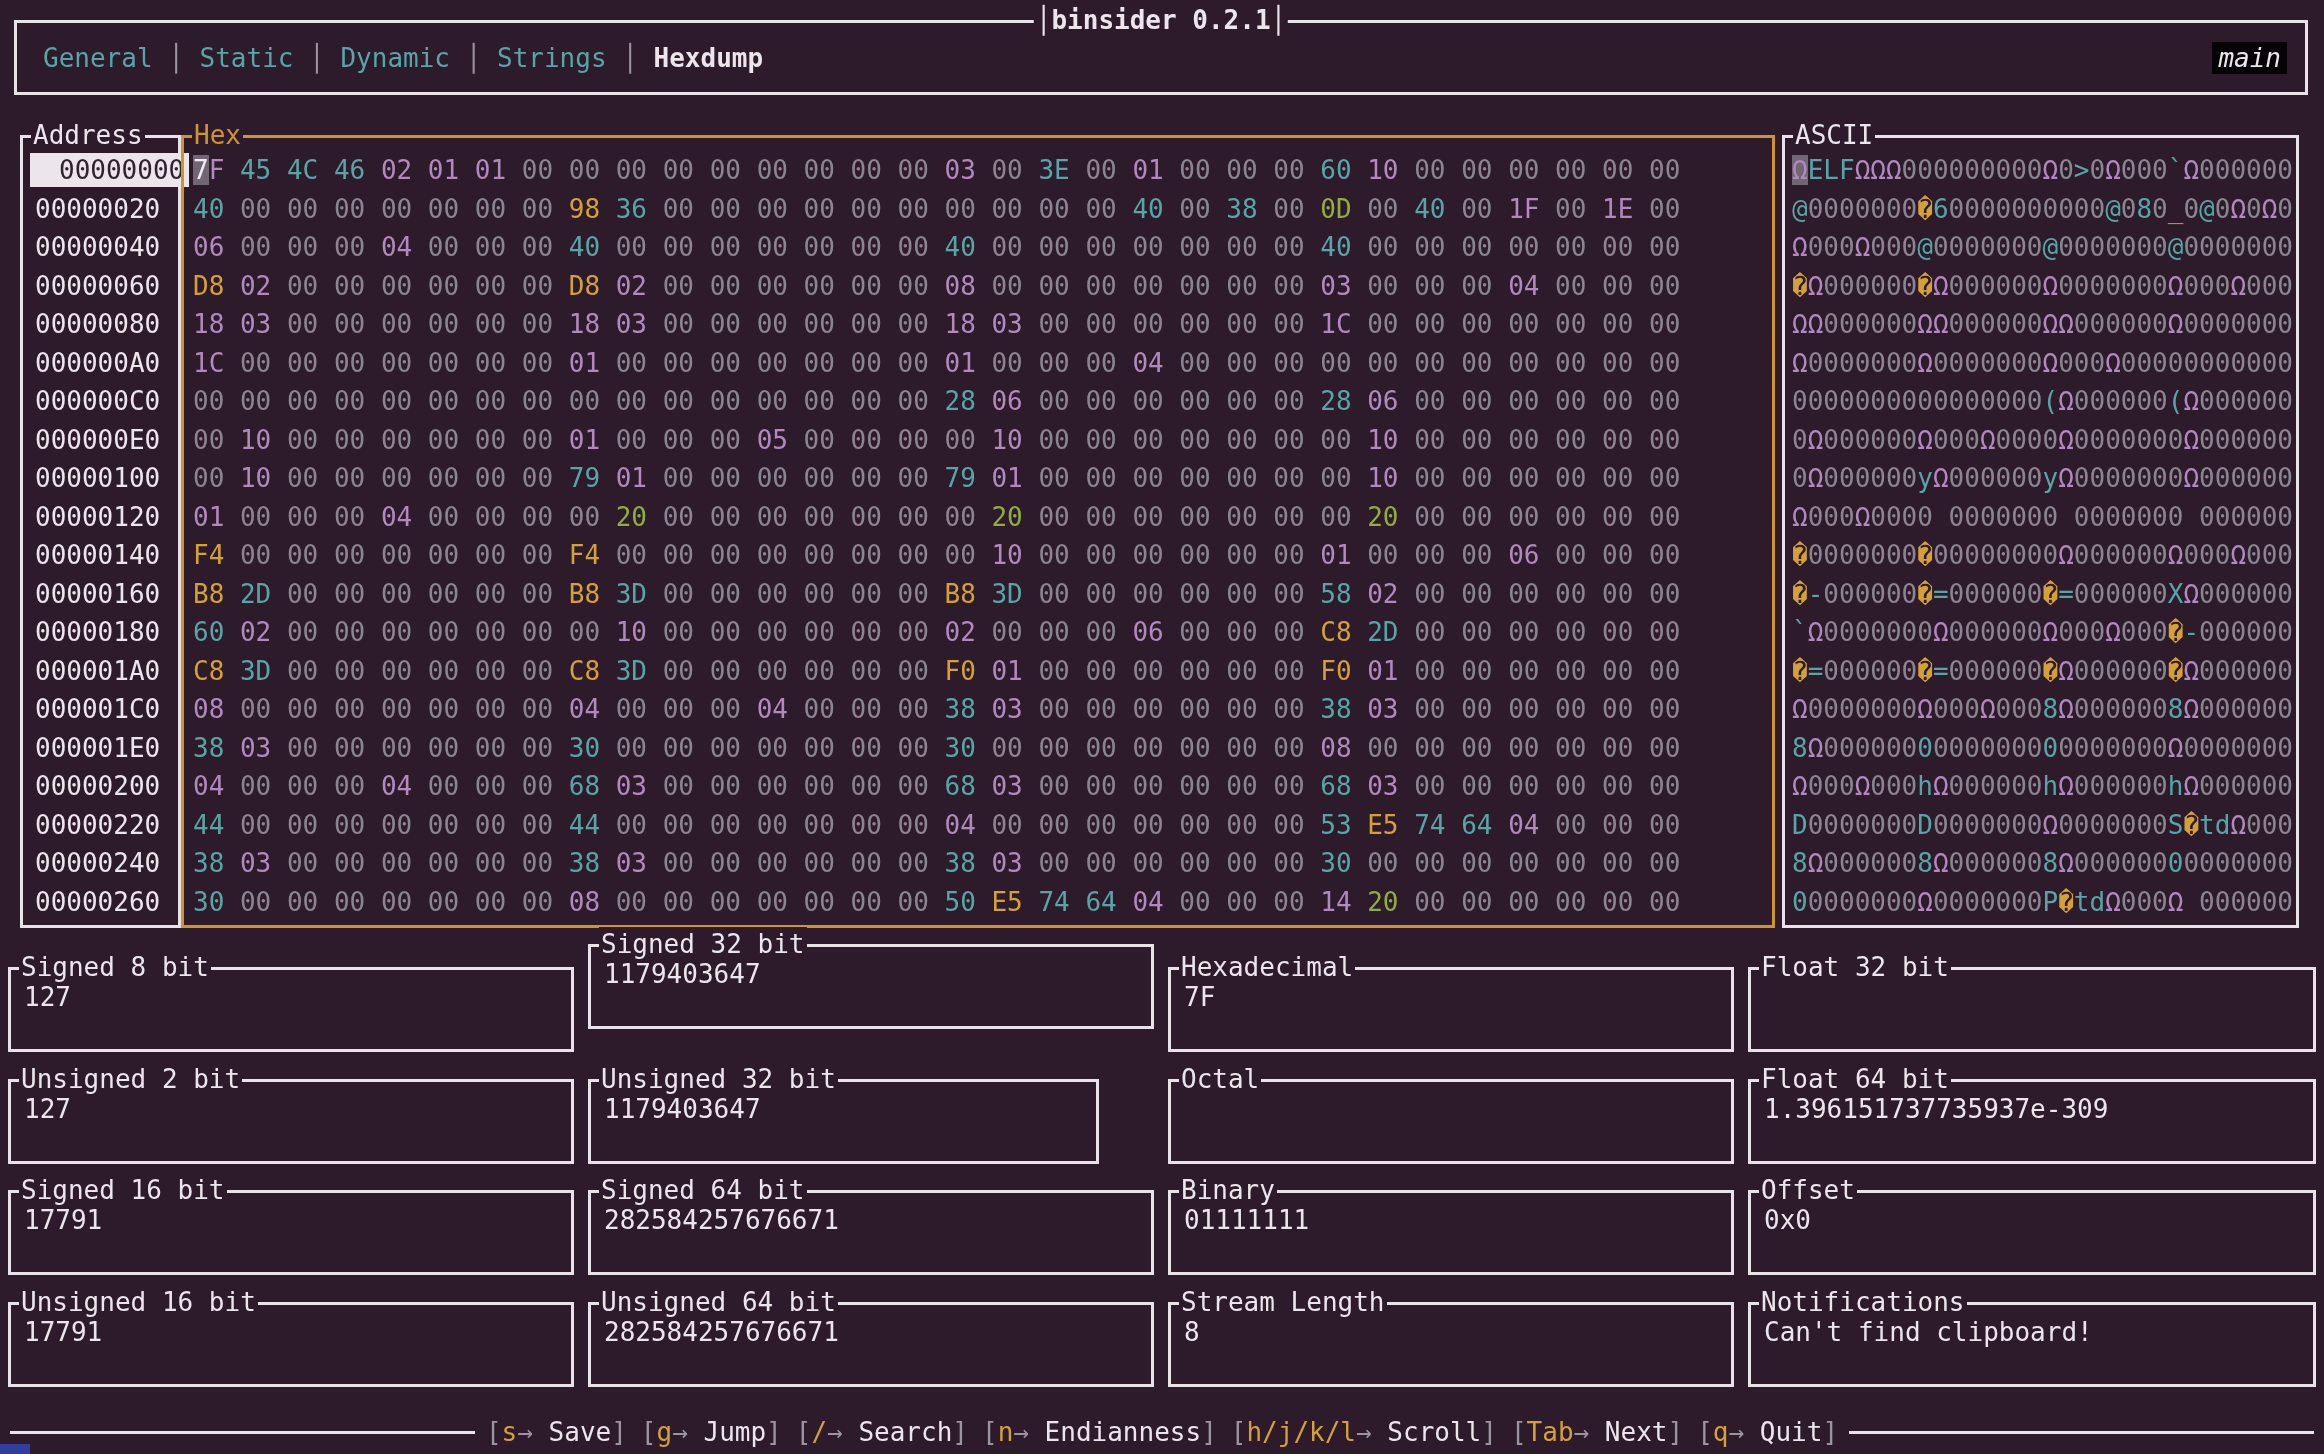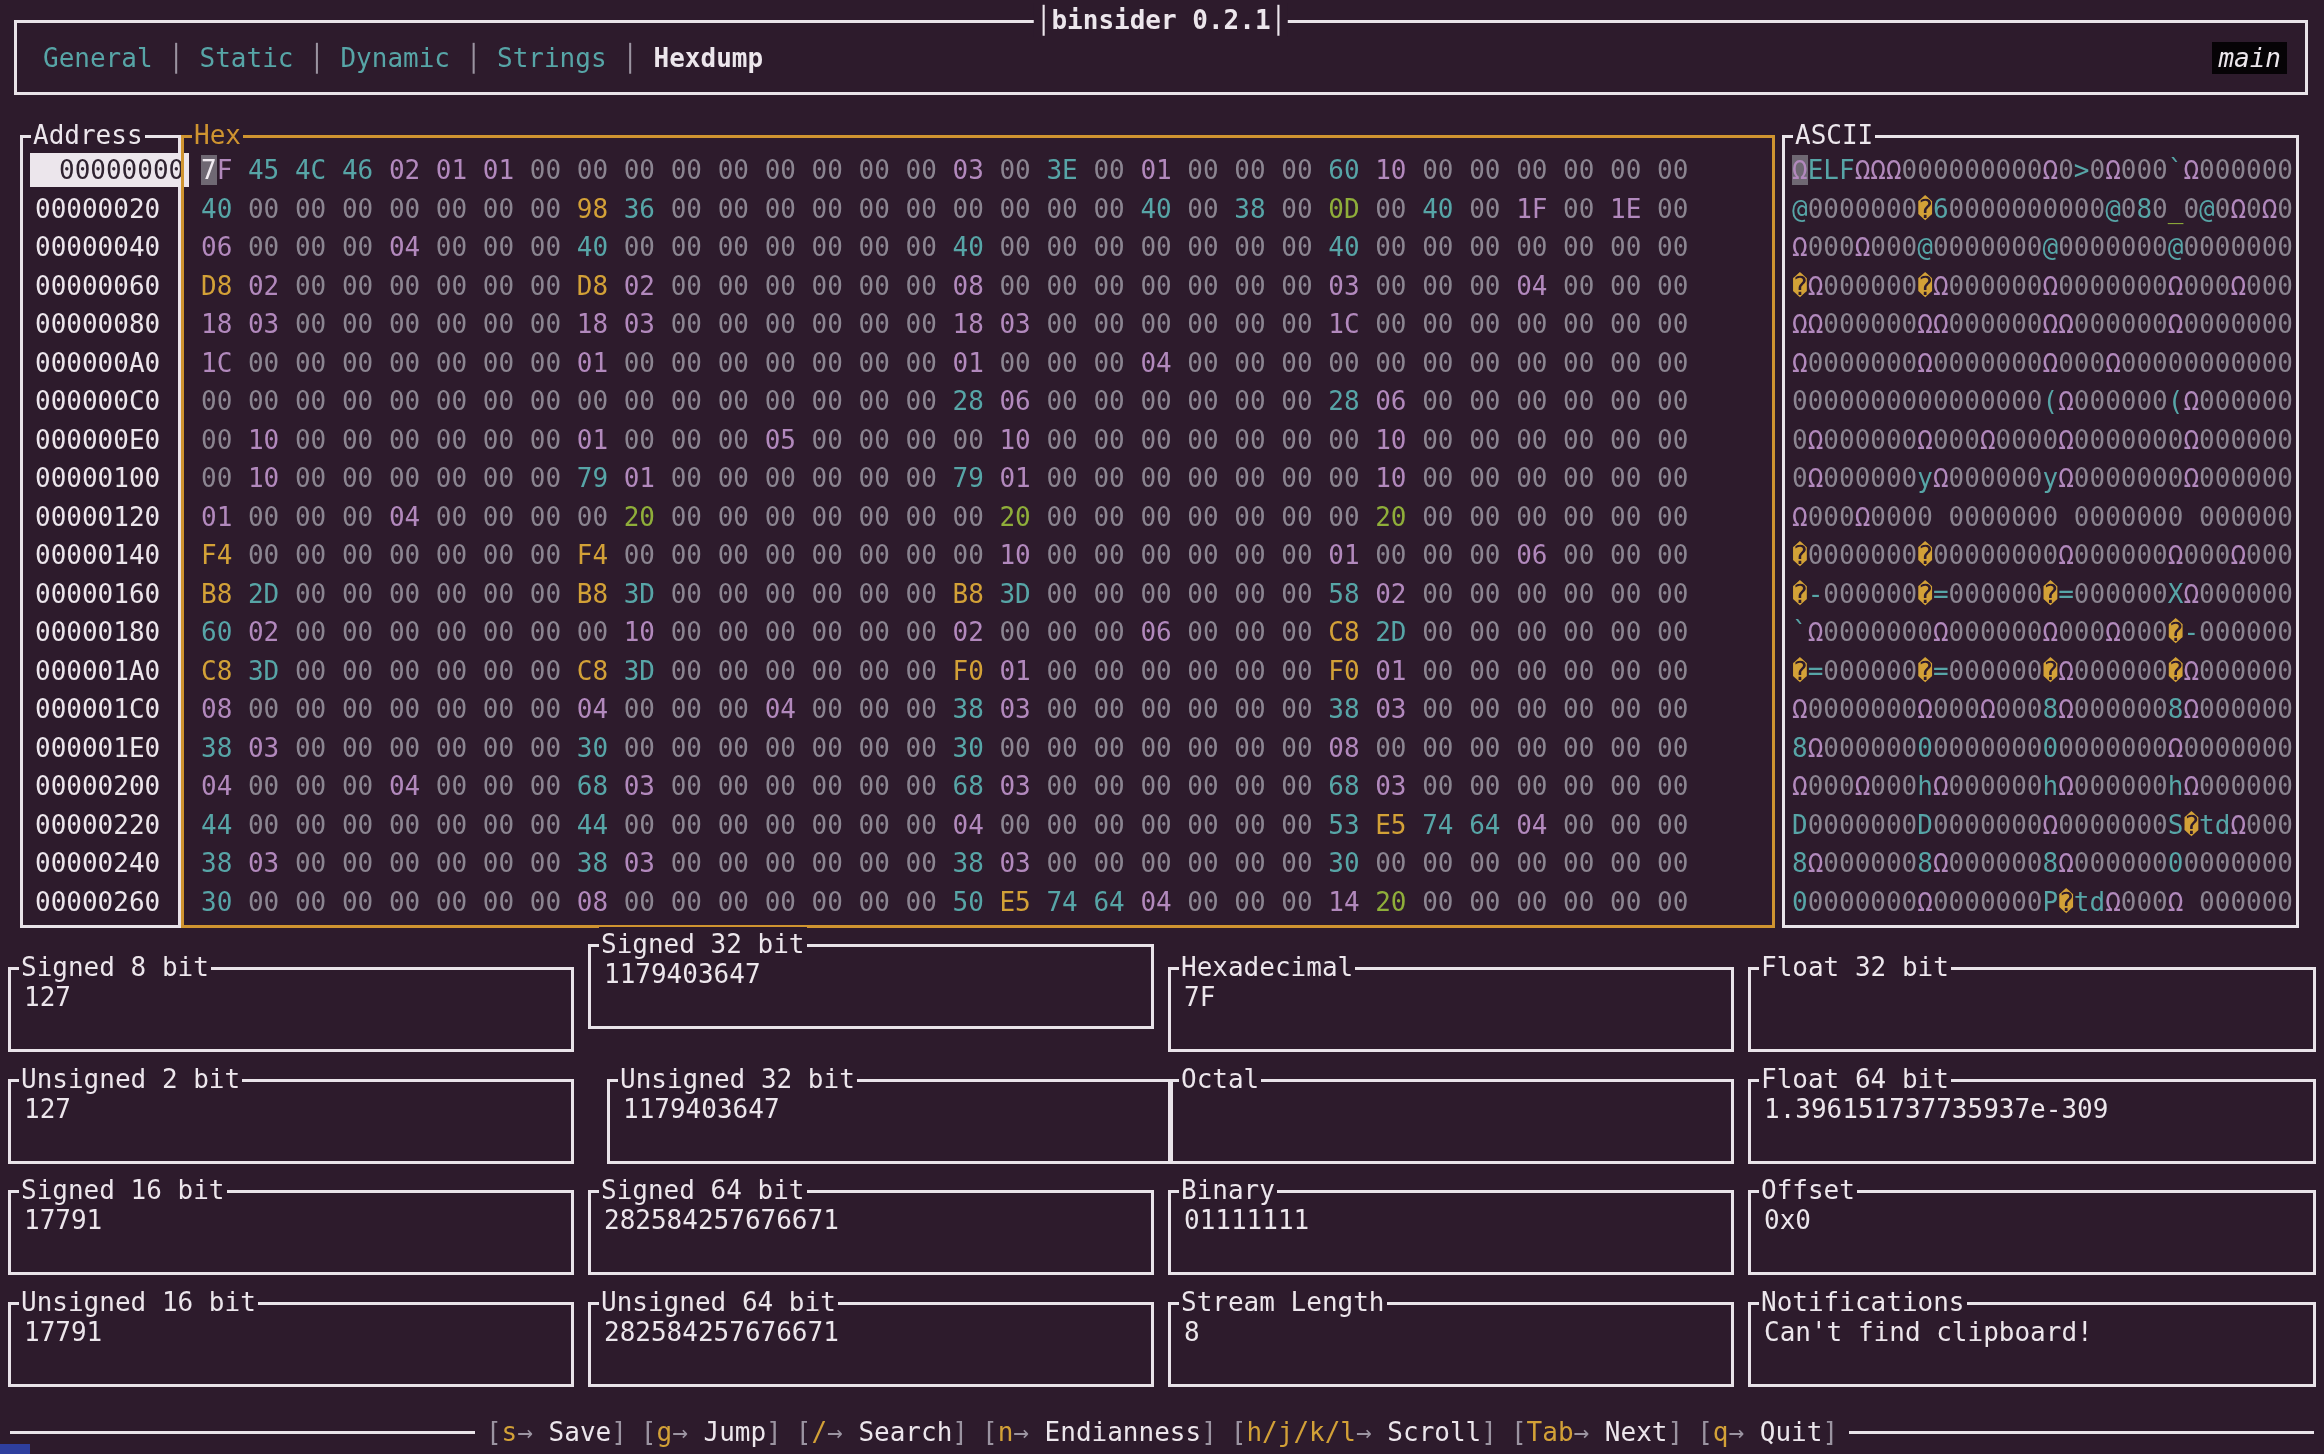--- a/index.html
+++ b/index.html
@@ -32,21 +32,21 @@
     position:absolute;right:18px;top:50%;transform:translateY(-50%);
     background:#060306;color:var(--fg);font-style:italic;padding:1px 6px;
   }
   
   .addr-box{left:20px;top:135px;width:161px;height:793px;}
   .hex-box{left:181px;top:135px;width:1594px;height:793px;}
   .ascii-box{left:1782px;top:135px;width:517px;height:793px;}
   .rows{position:absolute;left:0;top:13px;width:100%;white-space:pre;}
   .row{display:block;line-height:38.5px;height:38.5px;}
   .addr-rows{padding-left:7px;}
-  .hex-rows{padding-left:17px;}
+  .hex-rows{padding-left:9px;}
   .ascii-rows{padding-left:7px;}
   .addr{color:var(--fg);padding:2px 5px;}
   .addr.sel{background:var(--fg);color:#2f2330;padding-left:29px;}
   .z{color:var(--c-z);} .c{color:var(--c-c);} .p{color:var(--c-p);}
   .w{color:var(--c-w);} .h{color:var(--c-h);}
   .cursor{background:var(--cursor-bg);}
   span.cursor.hexcur{color:#f2ecf2;}
   
   .panel{position:absolute;border:3px solid var(--border);box-sizing:border-box;}
   .ptitle{position:absolute;top:-20px;left:8px;background:var(--bg);padding:0 2px;line-height:34px;white-space:pre;}
@@ -102,21 +102,21 @@
         <div class="ptitle">Hexadecimal</div>
         <div class="pvalue">7F</div>
       </div>
       <div class="panel" style="left: 1748px; top: 967px; width: 568px; height: 85px;">
         <div class="ptitle">Float 32 bit</div>
       </div>
       <div class="panel" style="left: 8px; top: 1079px; width: 566px; height: 85px;">
         <div class="ptitle">Unsigned 2 bit</div>
         <div class="pvalue">127</div>
       </div>
-      <div class="panel" style="left: 607px; top: 1079px; width: 566px; height: 85px;">
+      <div class="panel" style="left: 588px; top: 1079px; width: 511px; height: 85px;">
         <div class="ptitle">Unsigned 32 bit</div>
         <div class="pvalue">1179403647</div>
       </div>
       <div class="panel" style="left: 1168px; top: 1079px; width: 566px; height: 85px;">
         <div class="ptitle">Octal</div>
       </div>
       <div class="panel" style="left: 1748px; top: 1079px; width: 568px; height: 85px;">
         <div class="ptitle">Float 64 bit</div>
         <div class="pvalue">1.396151737735937e-309</div>
       </div>

